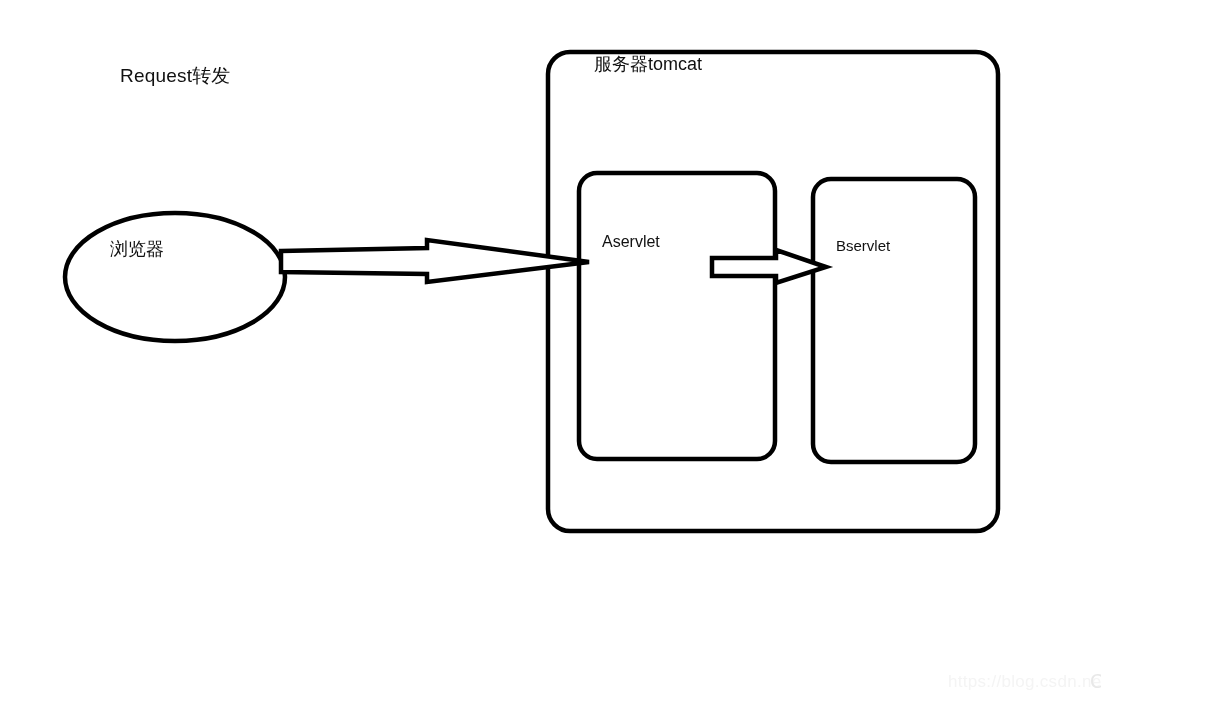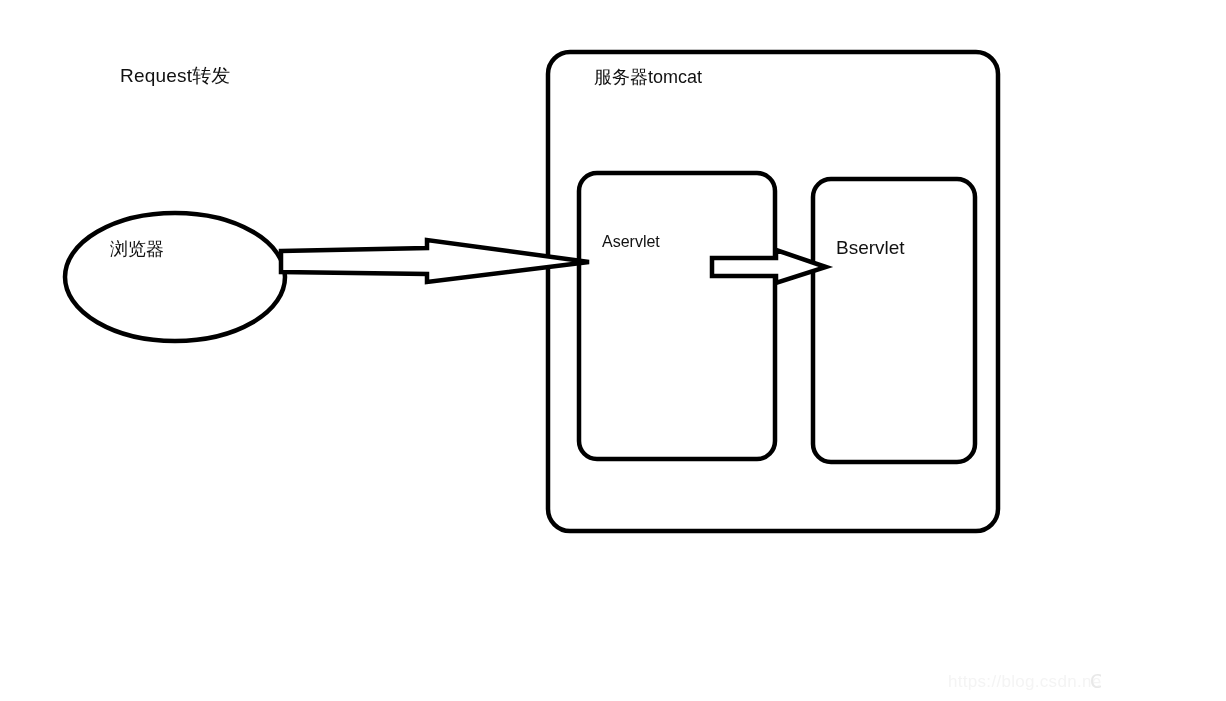--- a/index.html
+++ b/index.html
@@ -33,38 +33,38 @@
     line-height: 1;
   }
   #title-label {
     left: 120px;
     top: 66px;
     font-size: 19px;
     letter-spacing: 0.2px;
   }
   #server-label {
     left: 594px;
-    top: 68px;
+    top: 55px;
     font-size: 18px;
   }
   #browser-label {
     left: 110px;
     top: 240px;
     font-size: 18px;
     text-align: right;
   }
   #aservlet-label {
     left: 602px;
     top: 234px;
     font-size: 16px;
   }
   #bservlet-label {
     left: 836px;
     top: 238px;
-    font-size: 19px;
+    font-size: 15px;
   }
   .watermark {
     position: absolute;
     white-space: nowrap;
     font-family: "Liberation Sans", "DejaVu Sans", sans-serif;
   }
   #watermark-url {
     left: 948px;
     top: 672px;
     font-size: 17px;

